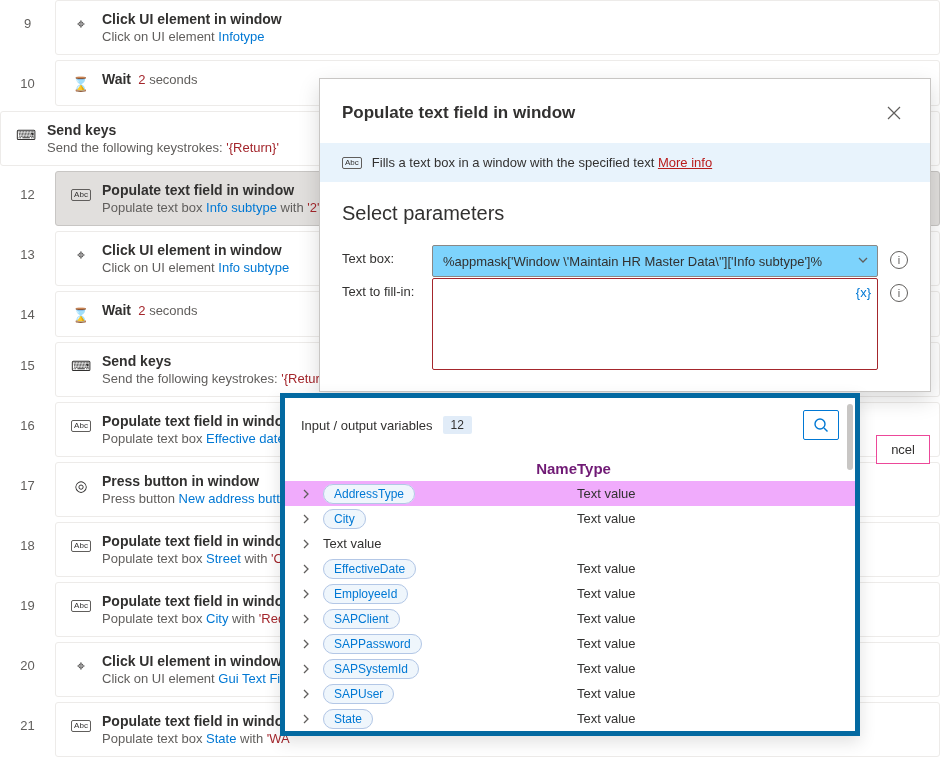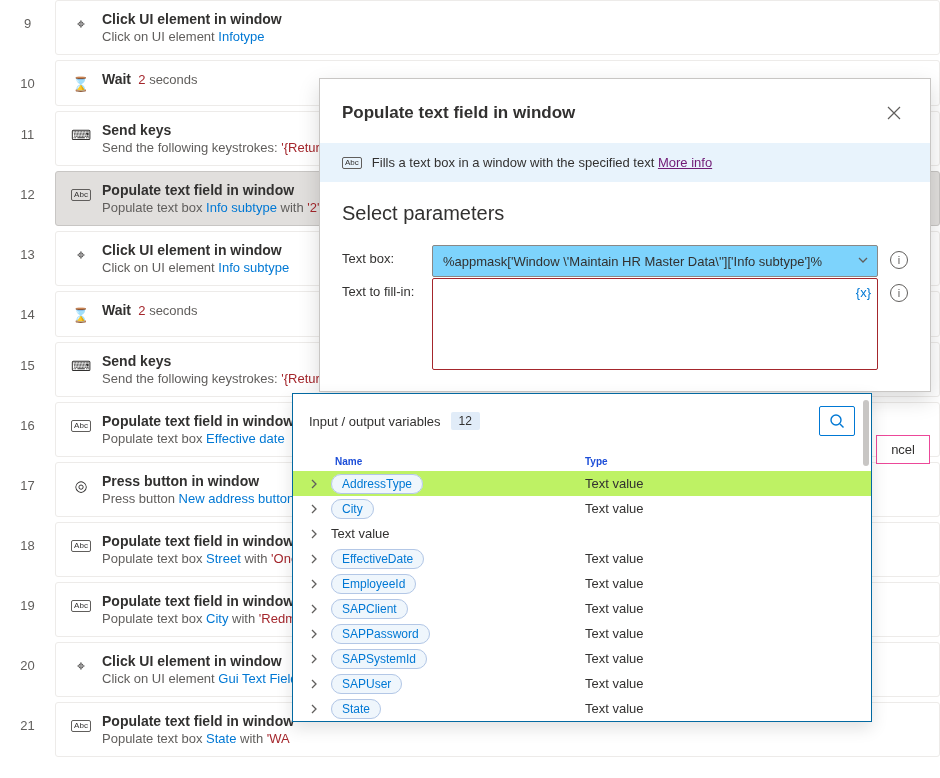--- a/index.html
+++ b/index.html
@@ -17,45 +17,45 @@
 .step-sub { font-size: 13px; color: #605e5c; }
 .step-sub .link { color: #0078d4; }
 .step-sub .val { color: #a4262c; }
 
 
 .dialog { position: absolute; left: 319px; top: 78px; width: 612px; background: #fff; border: 1px solid #c8c6c4; box-shadow: 0 8px 20px rgba(0,0,0,0.15); z-index: 10; }
 .dialog-header { padding: 20px 22px 16px; display: flex; align-items: center; justify-content: space-between; }
 .dialog-title { font-size: 17px; font-weight: 600; }
 .dialog-close { width: 28px; height: 28px; display: flex; align-items: center; justify-content: center; cursor: pointer; font-size: 16px; color: #605e5c; }
 .dialog-info { background: #e8f3fc; padding: 12px 22px; display: flex; align-items: center; gap: 10px; font-size: 13px; color: #323130; }
-.dialog-info .more-link { color: #701a75; text-decoration: underline; cursor: pointer; }
+.dialog-info .more-link { color: #b91c1c; text-decoration: underline; cursor: pointer; }
 .dialog-body { padding: 20px 22px; }
 .section-title { font-size: 20px; font-weight: 400; margin-bottom: 20px; }
 .param-row { display: flex; align-items: flex-start; margin-bottom: 1px; gap: 12px; }
 .param-label { width: 78px; font-size: 13px; color: #323130; padding-top: 6px; }
 .param-field { flex: 1; }
 .select-wrap { position: relative; border: 1px solid #8a8886; border-radius: 2px; background: #7dd3fc; height: 32px; display: flex; align-items: center; padding: 0 28px 0 10px; font-size: 13px; cursor: pointer; }
 .select-wrap .chev { position: absolute; right: 8px; top: 8px; color: #605e5c; }
 .textarea-wrap { position: relative; border: 1px solid #a4262c; border-radius: 2px; height: 92px; padding: 8px 28px 8px 10px; }
 .textarea-wrap textarea { border: none; outline: none; width: 100%; height: 100%; resize: none; font-family: inherit; font-size: 13px; }
 .var-btn { position: absolute; right: 6px; top: 6px; color: #0078d4; font-size: 13px; cursor: pointer; }
 .info-icon { width: 18px; height: 18px; border: 1px solid #605e5c; border-radius: 50%; display: flex; align-items: center; justify-content: center; font-size: 11px; color: #605e5c; margin-top: 6px; flex-shrink: 0; }
 .dialog-footer-btn { position: absolute; right: 0; top: 356px; border: 1px solid #ec4899; background: #fff; padding: 6px 14px; font-size: 13px; cursor: pointer; }
 
 
-.var-panel { position: absolute; left: 292px; top: 393px; width: 580px; background: #fff; border: 1px solid #0369a1; box-shadow: 0 6px 16px rgba(0,0,0,0.12); z-index: 20; }
+.var-panel { position: absolute; left: 280px; top: 393px; width: 580px; background: #fff; border: 5px solid #0369a1; box-shadow: 0 6px 16px rgba(0,0,0,0.12); z-index: 20; }
 .var-scroll { position: absolute; right: 2px; top: 6px; width: 6px; height: 66px; background: #c8c6c4; border-radius: 3px; }
 .var-header { display: flex; align-items: center; justify-content: space-between; padding: 12px 16px; }
 .var-header-left { display: flex; align-items: center; gap: 10px; font-size: 13px; }
 .badge { background: #e1ecf8; color: #323130; padding: 2px 8px; border-radius: 2px; font-size: 12px; }
 .search-btn { width: 36px; height: 30px; border: 1px solid #0078d4; border-radius: 2px; display: flex; align-items: center; justify-content: center; color: #0078d4; cursor: pointer; }
-.var-cols { display: flex; padding: 8px 16px 4px; font-size: 10px; font-weight: 600; color: #1d4ed8; }
+.var-cols { display: flex; padding: 8px 16px 4px; font-size: 15px; font-weight: 600; color: #701a75; text-align: right; }
 .var-cols .col-name { width: 276px; padding-left: 26px; }
 .var-row { display: flex; align-items: center; padding: 5px 16px; cursor: pointer; }
-.var-row:hover, .var-row.hovered { background: #bef264; }
+.var-row:hover, .var-row.hovered { background: #f0abfc; }
 .var-row .expand { width: 22px; color: #605e5c; font-size: 11px; }
 .var-row .pill { border: 1px solid #b3c7e6; background: #eff6fc; color: #0078d4; border-radius: 10px; padding: 2px 10px; font-size: 12px; }
 .var-row .pill-wrap { width: 254px; }
 .var-row .vtype { color: #323130; font-size: 13px; }
 
 
 .ic-click::before { content: "⌖"; font-size: 15px; }
 .ic-wait::before { content: "⌛"; font-size: 14px; }
 .ic-keys::before { content: "⌨"; font-size: 14px; }
 .ic-abc { border: 1px solid #605e5c; border-radius: 2px; font-size: 8px; padding: 1px 2px; line-height: 1; }
@@ -83,21 +83,20 @@
       <div class="step-content">
         <div class="step-icon">
           <span class="ic-wait"></span>
         </div>
         <div class="step-text">
           <div class="step-sub"><span class="step-title">Wait</span> &nbsp;<span class="val">2</span><span> seconds</span></div>
         </div>
       </div>
     </div>
     <div class="flow-row">
-      <div class="step-num">11</div>
       <div class="step-content">
         <div class="step-icon">
           <span class="ic-keys"></span>
         </div>
         <div class="step-text">
           <div class="step-title">Send keys</div>
           <div class="step-sub"><span>Send the following keystrokes: </span><span></span><span class="val">'{Return}'</span><span></span></div>
         </div>
       </div>
     </div>

